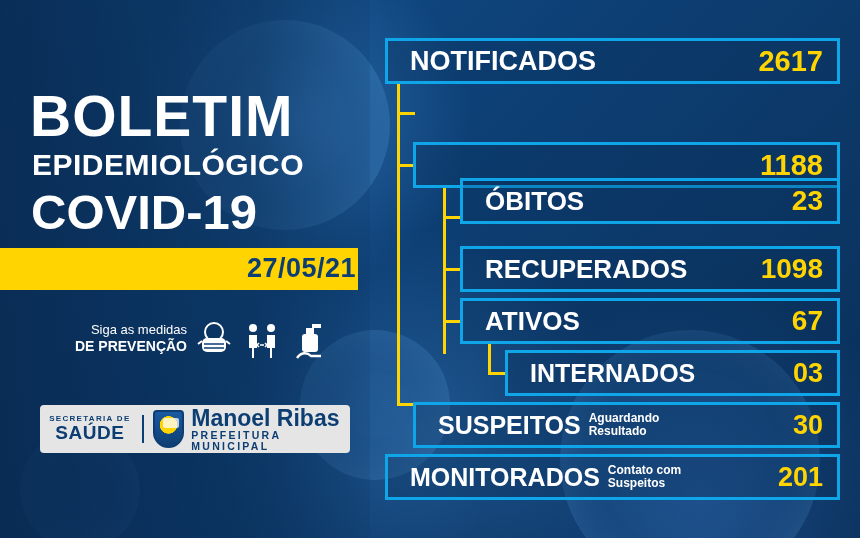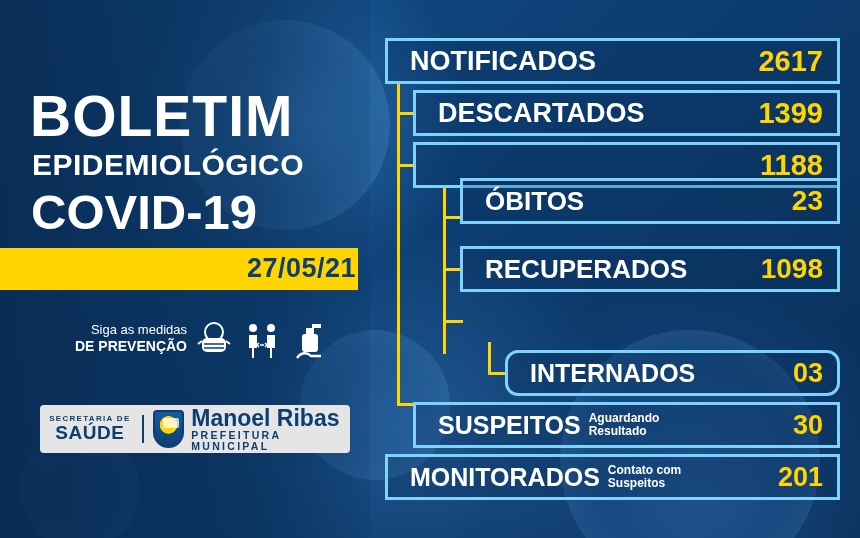--- a/index.html
+++ b/index.html
@@ -110,21 +110,21 @@
   #logo-pref { color:#0d3e73; line-height:1.05; }
   #logo-pref .p1 { display:block; font-size:23px; font-weight:bold; letter-spacing:0px; }
   #logo-pref .p2 { display:block; font-size:10.5px; font-weight:bold; letter-spacing:2.3px; }
 
   
   #panel {
     position:absolute; left:385px; top:38px; width:455px; height:460px;
   }
   .row {
     position:absolute;
-    border:3px solid #7dd3fc;
+    border:3px solid #0ea5e9;
     display:flex; align-items:center;
     color:#ffffff;
     background:rgba(9,45,85,0.25);
   }
   .row .label {
     font-weight:bold; white-space:nowrap;
   }
   .row .sub {
     font-size:12px; font-weight:bold; line-height:1.1; color:#ffffff;
     margin-left:8px;
@@ -154,21 +154,21 @@
   #r-obitos .value { font-size:28px; }
 
   #r-recuperados { left:75px; top:208px; width:380px; height:46px; padding:0 14px 0 22px; }
   #r-recuperados .label { font-size:26px; }
   #r-recuperados .value { font-size:28px; }
 
   #r-ativos      { left:75px; top:260px; width:380px; height:46px; padding:0 14px 0 22px; }
   #r-ativos .label { font-size:26px; }
   #r-ativos .value { font-size:28px; }
 
-  #r-internados  { left:120px; top:312px; width:335px; height:46px; padding:0 14px 0 22px;border-radius:13px; }
+  #r-internados  { left:120px; top:312px; width:335px; height:46px; padding:0 14px 0 22px; }
   #r-internados .label { font-size:25px; }
   #r-internados .value { font-size:27px; }
 
   #r-suspeitos   { left:28px; top:364px; width:427px; height:46px; padding:0 14px 0 22px; }
   #r-suspeitos .label { font-size:25px; }
   #r-suspeitos .value { font-size:27px; }
 
   #r-monitorados { left:0px;  top:416px; width:455px; height:46px; padding:0 14px 0 22px; }
   #r-monitorados .label { font-size:25px; }
   #r-monitorados .value { font-size:27px; }
@@ -253,39 +253,39 @@
   <div class="conn" style="left:58px;  top:230px; width:20px; height:3px;"></div>
   <div class="conn" style="left:58px;  top:282px; width:20px; height:3px;"></div>
   <div class="conn" style="left:103px; top:304px; width:3px;  height:32px;"></div>
   <div class="conn" style="left:103px; top:334px; width:20px; height:3px;"></div>
 
   <div class="row" id="r-notificados">
     <span class="label">NOTIFICADOS</span>
     <span class="value">2617</span>
   </div>
 
-  <div class="row" id="r-descartados">
-    <span class="label">DESCARTADOS</span>
-    <span class="value">1399</span>
-  </div>
 
   <div class="row" id="r-positivo">
     <span class="value">1188</span>
   </div>
 
   <div class="row" id="r-obitos">
     <span class="label">ÓBITOS</span>
     <span class="value">23</span>
   </div>
 
   <div class="row" id="r-recuperados">
     <span class="label">RECUPERADOS</span>
     <span class="value">1098</span>
   </div>
 
+  <div class="row" id="r-ativos">
+    <span class="label">ATIVOS</span>
+    <span class="value">67</span>
+  </div>
 
   <div class="row" id="r-internados">
     <span class="label">INTERNADOS</span>
     <span class="value">03</span>
   </div>
 
   <div class="row" id="r-suspeitos">
     <span class="label">SUSPEITOS</span>
     <span class="sub" style="white-space:pre-line;">Aguardando
 Resultado</span>

